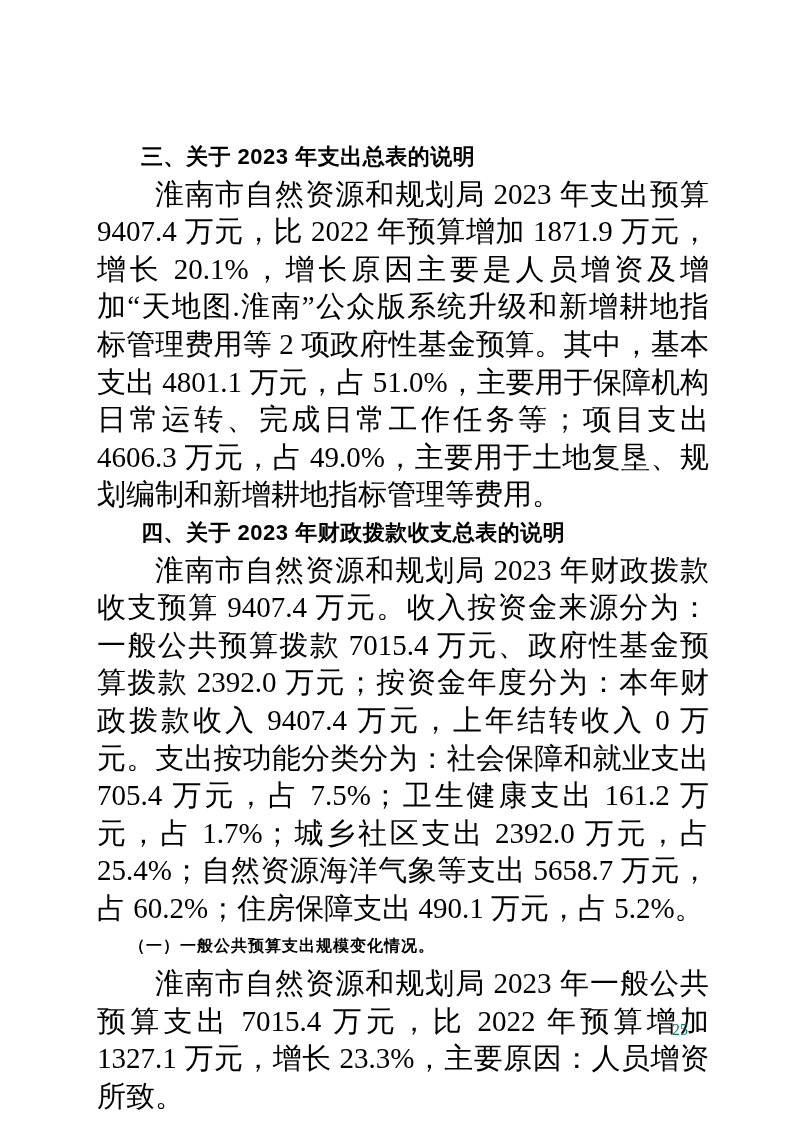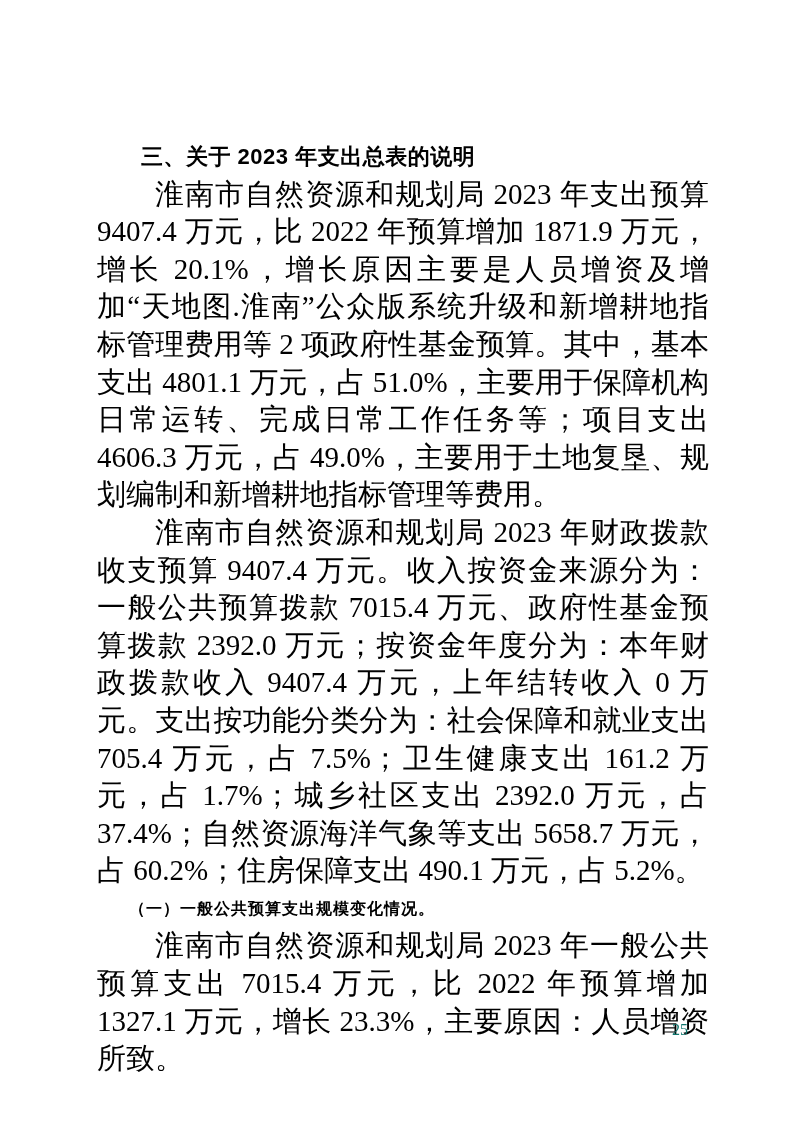--- a/index.html
+++ b/index.html
@@ -65,21 +65,22 @@
 </style>
 </head>
 <body>
 
 <div class="page">
   <div class="content">
 
     <h2 class="section-heading">三、关于 2023 年支出总表的说明</h2>
     <p class="body-paragraph">淮南市自然资源和规划局 2023 年支出预算 9407.4 万元，比 2022 年预算增加 1871.9 万元，增长 20.1%，增长原因主要是人员增资及增加“天地图.淮南”公众版系统升级和新增耕地指标管理费用等 2 项政府性基金预算。其中，基本支出 4801.1 万元，占 51.0%，主要用于保障机构日常运转、完成日常工作任务等；项目支出 4606.3 万元，占 49.0%，主要用于土地复垦、规划编制和新增耕地指标管理等费用。</p>
 
-    <p class="body-paragraph">淮南市自然资源和规划局 2023 年财政拨款收支预算 9407.4 万元。收入按资金来源分为：一般公共预算拨款 7015.4 万元、政府性基金预算拨款 2392.0 万元；按资金年度分为：本年财政拨款收入 9407.4 万元，上年结转收入 0 万元。支出按功能分类分为：社会保障和就业支出 705.4 万元，占 7.5%；卫生健康支出 161.2 万元，占 1.7%；城乡社区支出 2392.0 万元，占 37.4%；自然资源海洋气象等支出 5658.7 万元，占 60.2%；住房保障支出 490.1 万元，占 5.2%。</p>
+    <h2 class="section-heading">四、关于 2023 年财政拨款收支总表的说明</h2>
+    <p class="body-paragraph">淮南市自然资源和规划局 2023 年财政拨款收支预算 9407.4 万元。收入按资金来源分为：一般公共预算拨款 7015.4 万元、政府性基金预算拨款 2392.0 万元；按资金年度分为：本年财政拨款收入 9407.4 万元，上年结转收入 0 万元。支出按功能分类分为：社会保障和就业支出 705.4 万元，占 7.5%；卫生健康支出 161.2 万元，占 1.7%；城乡社区支出 2392.0 万元，占 25.4%；自然资源海洋气象等支出 5658.7 万元，占 60.2%；住房保障支出 490.1 万元，占 5.2%。</p>
 
     <h3 class="sub-heading">（一）一般公共预算支出规模变化情况。</h3>
     <p class="body-paragraph">淮南市自然资源和规划局 2023 年一般公共预算支出 7015.4 万元，比 2022 年预算增加 1327.1 万元，增长 23.3%，主要原因：人员增资所致。</p>
 
   </div>
 
   <div class="page-number">25</div>
 </div>
 
 </body></html>

